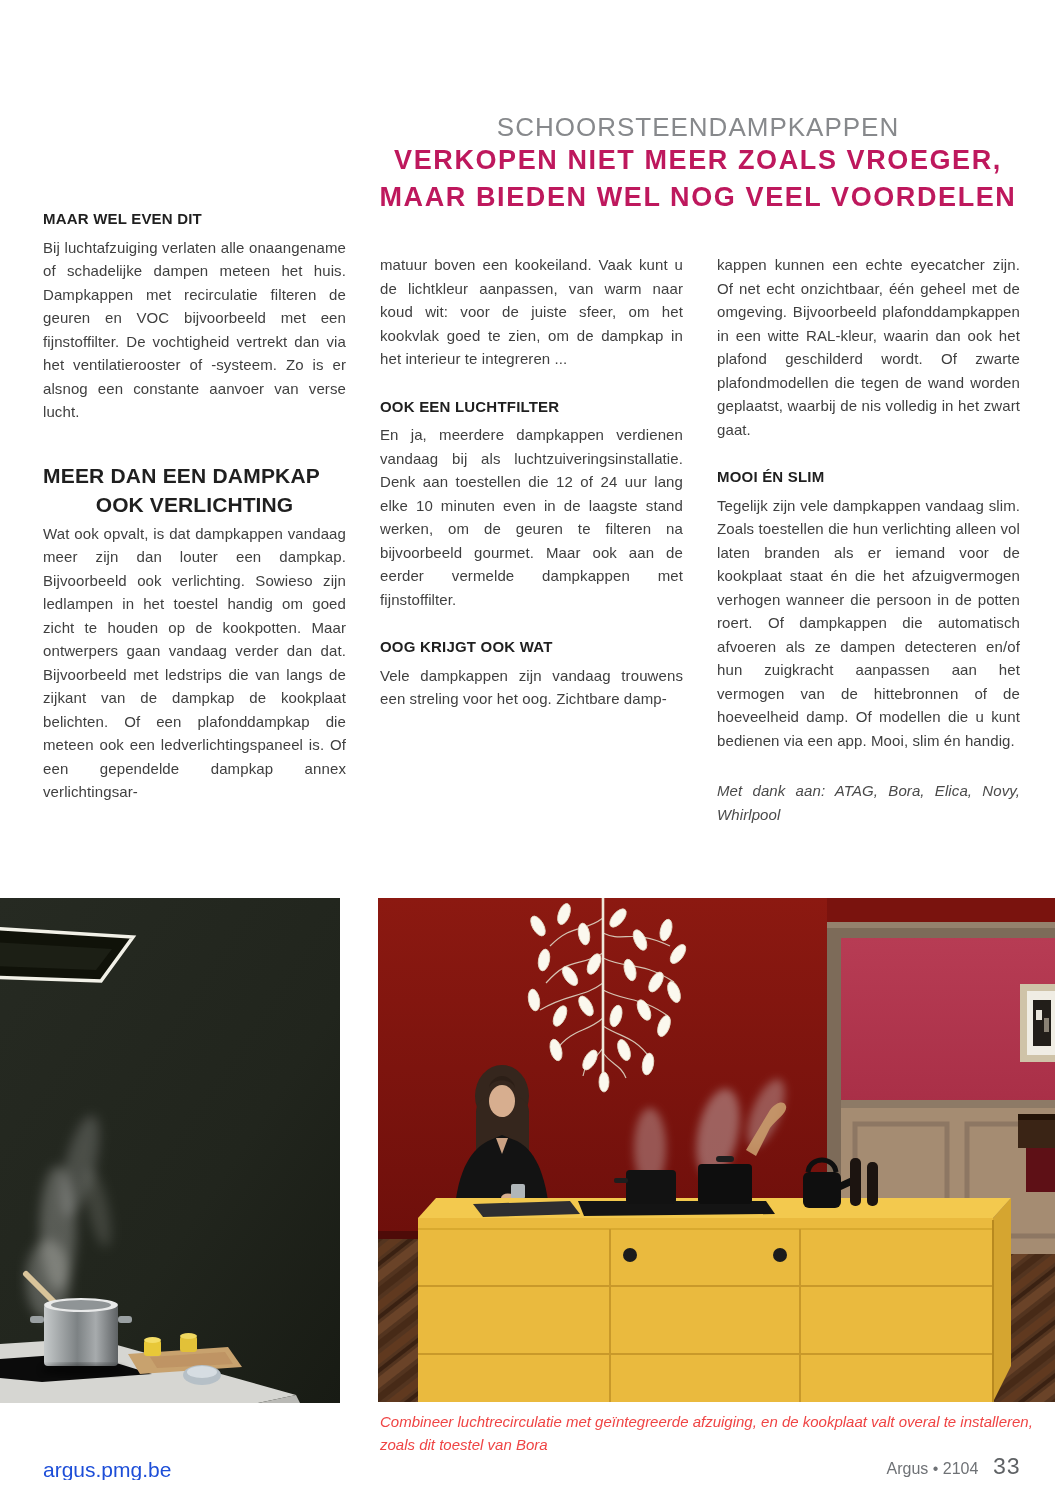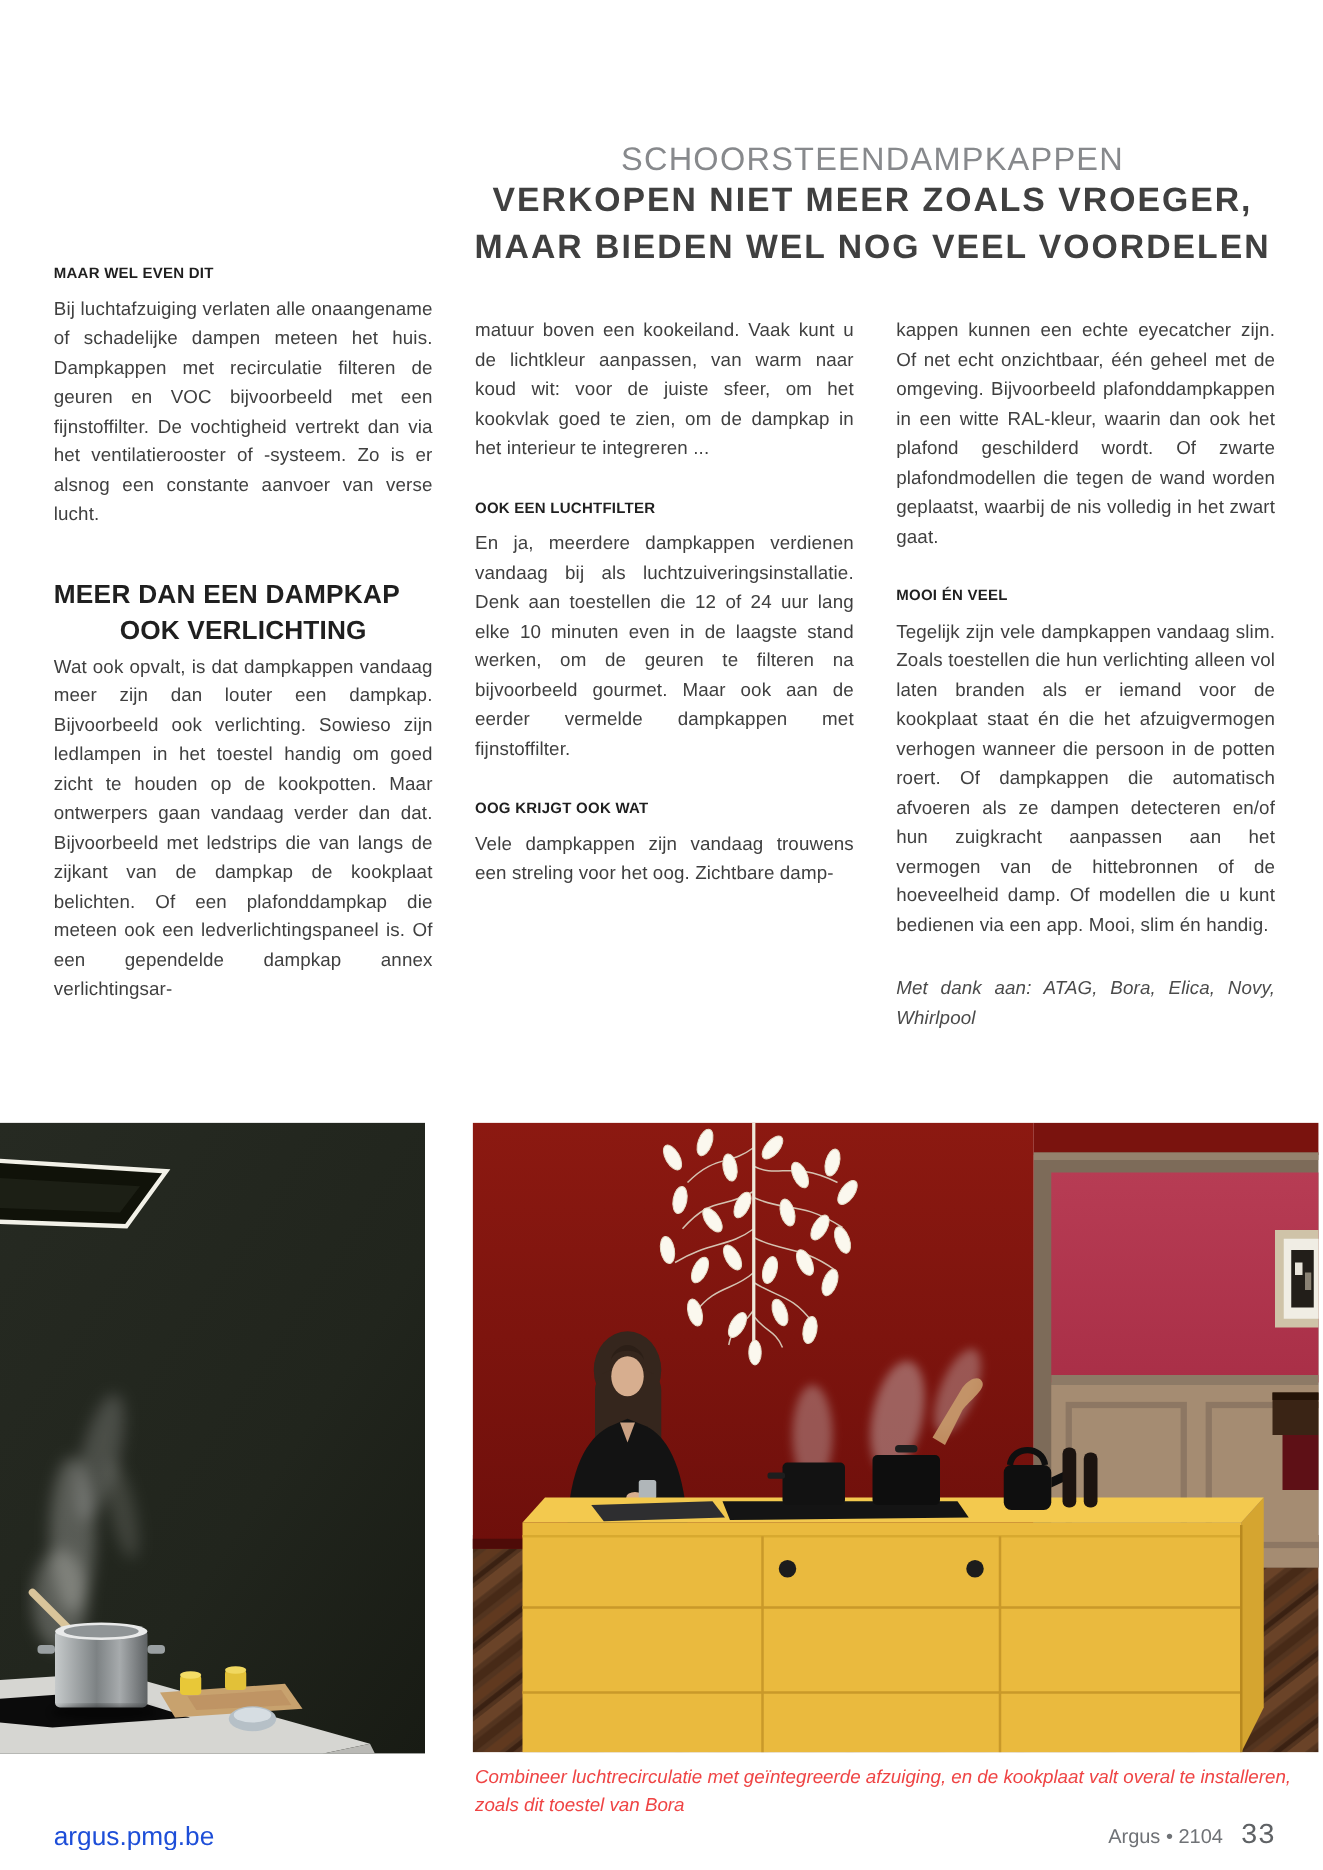--- a/index.html
+++ b/index.html
@@ -1,26 +1,26 @@
 <!DOCTYPE html>
 <html><head>
 <meta charset="utf-8">
 <style>
   html,body{margin:0;padding:0;background:#ffffff;}
   .page{position:relative;width:1058px;height:1480px;background:#fff;overflow:hidden;
         font-family:"Liberation Sans",sans-serif;color:#3e3e3e;}
   
   .headline{position:absolute;left:337px;top:112px;width:722px;text-align:center;}
   .kicker{font-size:26px;letter-spacing:1px;color:#87898c;font-weight:400;line-height:30px;}
-  .headline .brown{font-size:27px;font-weight:700;color:#404040;letter-spacing:1.6px;line-height:37px;}
+  .headline .brown{font-size:27px;font-weight:700;color:#be185d;letter-spacing:1.6px;line-height:37px;}
   
   .col{position:absolute;width:303px;font-size:15px;line-height:23.5px;text-align:justify;
        color:#3f3f3f;letter-spacing:0.1px;}
   .col p{margin:0;}
-  .h-small{font-weight:700;color:#1f1f1f;font-size:12px;letter-spacing:0.2px;
+  .h-small{font-weight:700;color:#1f1f1f;font-size:15px;letter-spacing:0.2px;
            margin:24px 0 5px 0;text-align:left;}
   .h-big{font-weight:700;color:#1f1f1f;font-size:21px;letter-spacing:0.2px;
          margin:40px 0 0 0;text-align:left;}
   .h-sub{font-weight:700;color:#1f1f1f;font-size:21px;margin:6px 0 5px 0;text-align:center;}
   .credit{font-style:italic;margin-top:27px !important;color:#4a4a4a;}
   #col1{left:43px;top:183px;}
   #col2{left:380px;top:253px;}
   #col3{left:717px;top:253px;}
   
   .photo{position:absolute;overflow:hidden;}
@@ -59,21 +59,21 @@
   <div class="col" id="col2">
     <p>matuur boven een kookeiland. Vaak kunt u de lichtkleur aanpassen, van warm naar koud wit: voor de juiste sfeer, om het kookvlak goed te zien, om de dampkap in het interieur te integreren ...</p>
     <div class="h-small">OOK EEN LUCHTFILTER</div>
     <p>En ja, meerdere dampkappen verdienen vandaag bij als luchtzuiveringsinstallatie. Denk aan toestellen die 12 of 24 uur lang elke 10 minuten even in de laagste stand werken, om de geuren te filteren na bijvoorbeeld gourmet. Maar ook aan de eerder vermelde dampkappen met fijnstoffilter.</p>
     <div class="h-small">OOG KRIJGT OOK WAT</div>
     <p>Vele dampkappen zijn vandaag trouwens een streling voor het oog. Zichtbare damp-</p>
   </div>
 
   <div class="col" id="col3">
     <p>kappen kunnen een echte eyecatcher zijn. Of net echt onzichtbaar, één geheel met de omgeving. Bijvoorbeeld plafonddampkappen in een witte RAL-kleur, waarin dan ook het plafond geschilderd wordt. Of zwarte plafondmodellen die tegen de wand worden geplaatst, waarbij de nis volledig in het zwart gaat.</p>
-    <div class="h-small">MOOI ÉN VEEL</div>
+    <div class="h-small">MOOI ÉN SLIM</div>
     <p>Tegelijk zijn vele dampkappen vandaag slim. Zoals toestellen die hun verlichting alleen vol laten branden als er iemand voor de kookplaat staat én die het afzuigvermogen verhogen wanneer die persoon in de potten roert. Of dampkappen die automatisch afvoeren als ze dampen detecteren en/of hun zuigkracht aanpassen aan het vermogen van de hittebronnen of de hoeveelheid damp. Of modellen die u kunt bedienen via een app. Mooi, slim én handig.</p>
     <p class="credit">Met dank aan: ATAG, Bora, Elica, Novy, Whirlpool</p>
   </div>
 
   <div class="photo" id="photo-left">
     <svg width="340" height="505" viewBox="0 0 340 505" xmlns="http://www.w3.org/2000/svg">
       <defs>
         <linearGradient id="dkbg" x1="0" y1="0" x2="1" y2="1">
           <stop offset="0" stop-color="#262a22"></stop>
             <stop offset="0.6" stop-color="#21251d"></stop>

